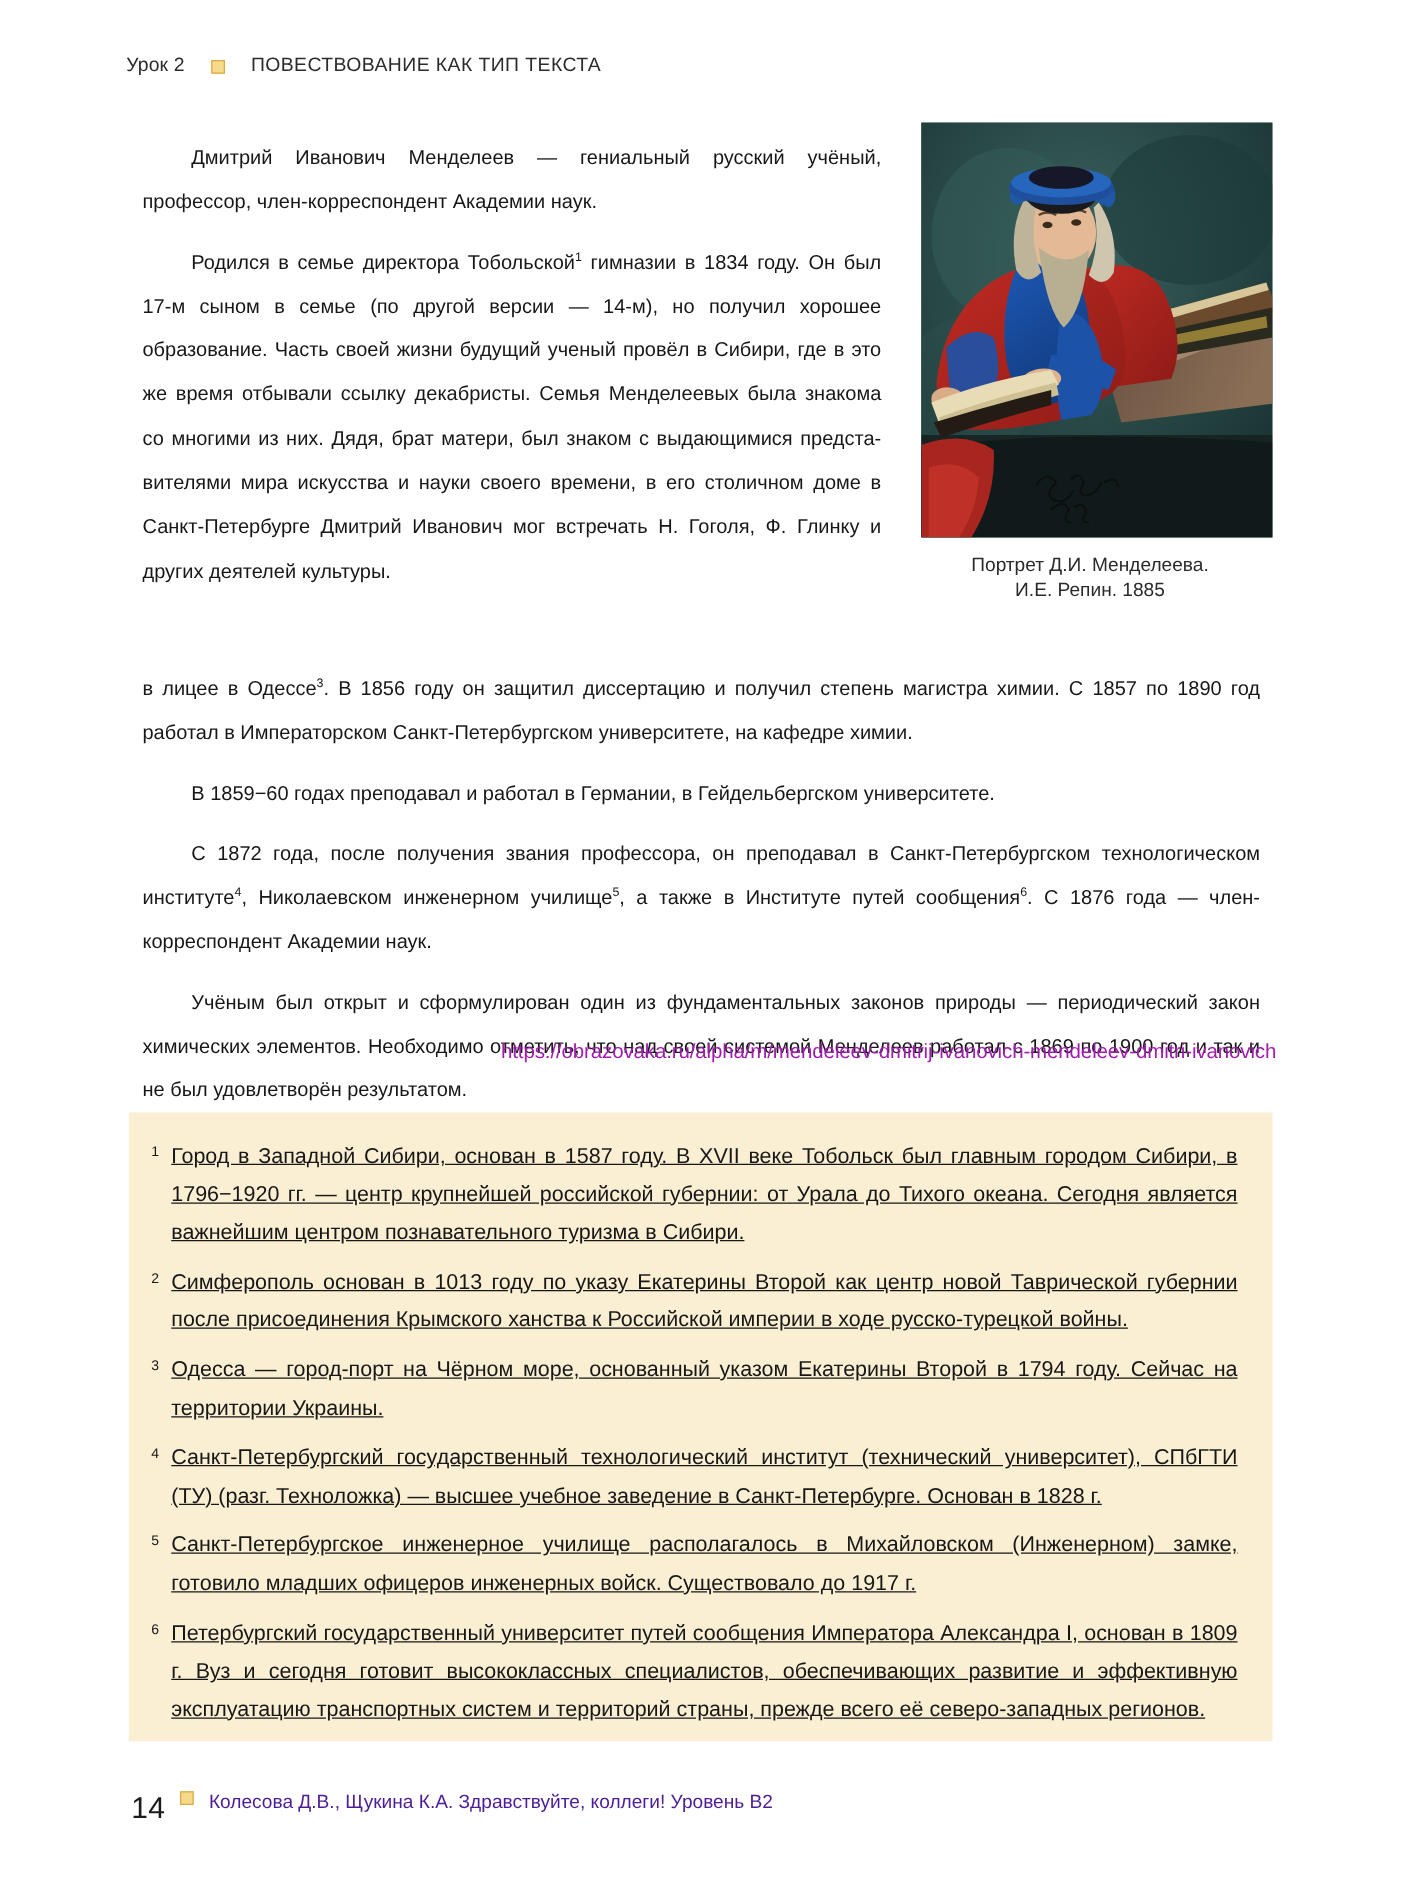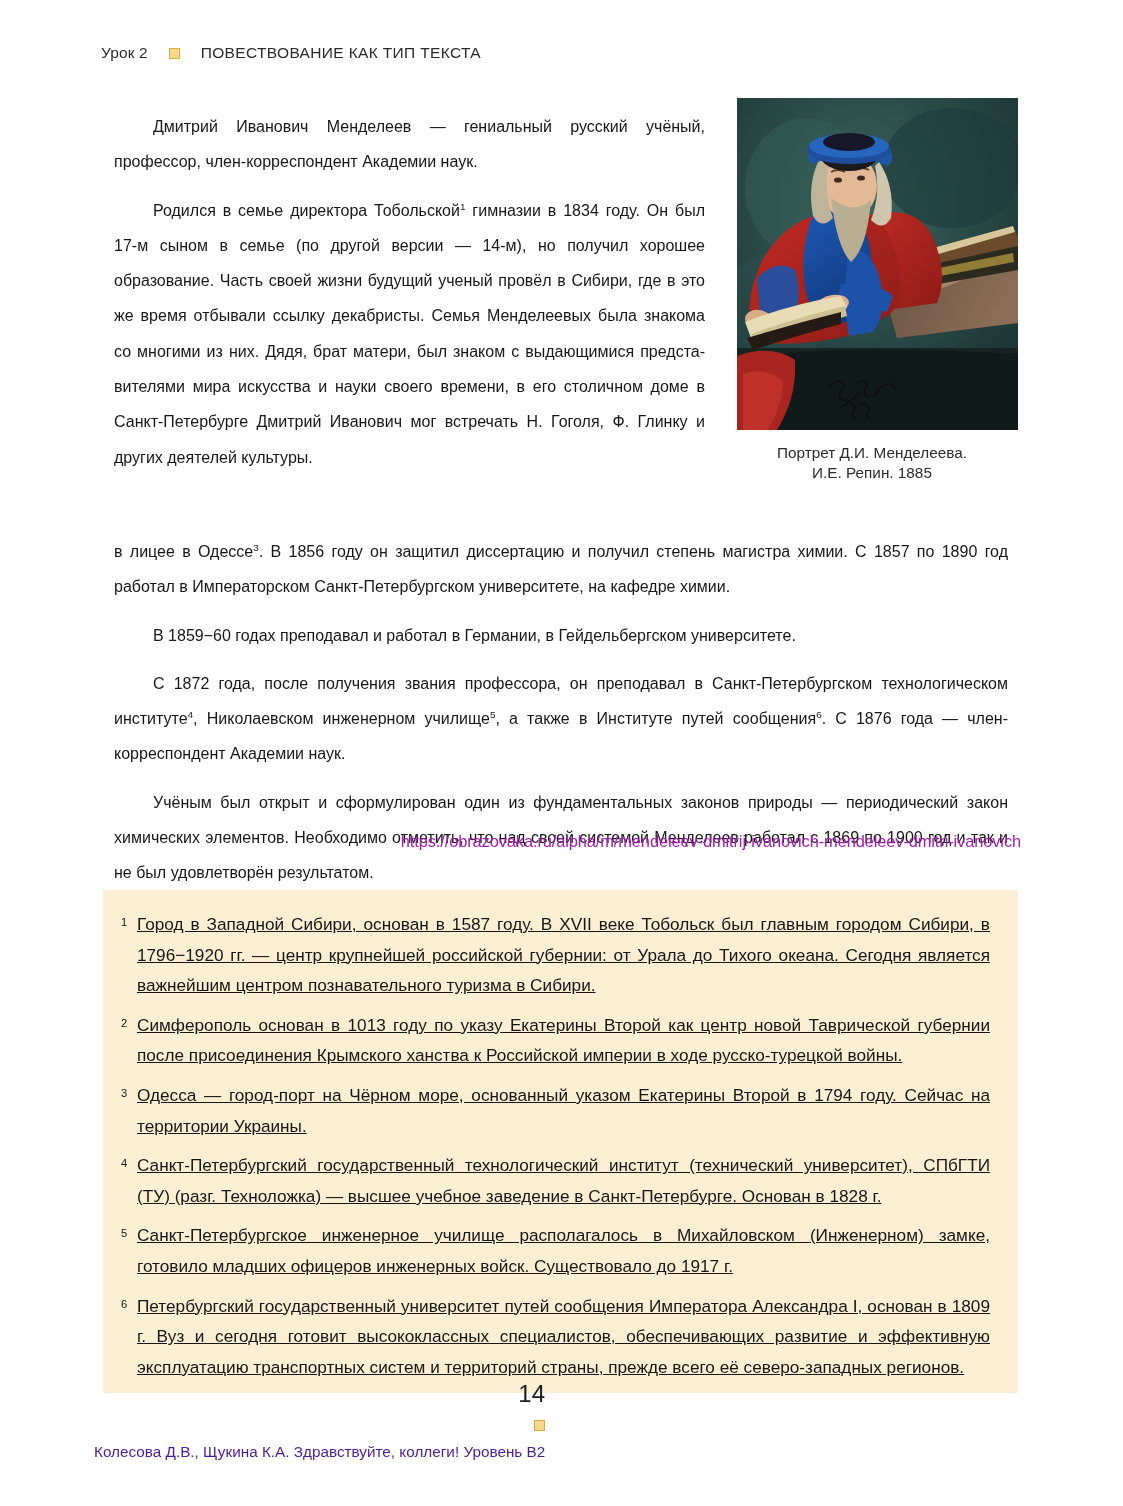--- a/index.html
+++ b/index.html
@@ -144,27 +144,26 @@
   .note-text {
     flex: 1 1 auto;
     text-align: justify;
     text-justify: inter-word;
     text-decoration: underline;
   }
 
   
   .footer {
     position: absolute;
-    left: 94px;
+    left: 105px;
     bottom: 45px;
     display: flex;
-    align-items: flex-end;
+    align-items: flex-start;
     gap: 12px;
     white-space: nowrap;
-    flex-direction: column;
   }
   .footer-page {
     font-size: 24px;
     color: #1b1b1b;
     letter-spacing: 0.2px;
   }
   .footer-text {
     font-size: 15.3px;
     color: #4c1d95;
   }

